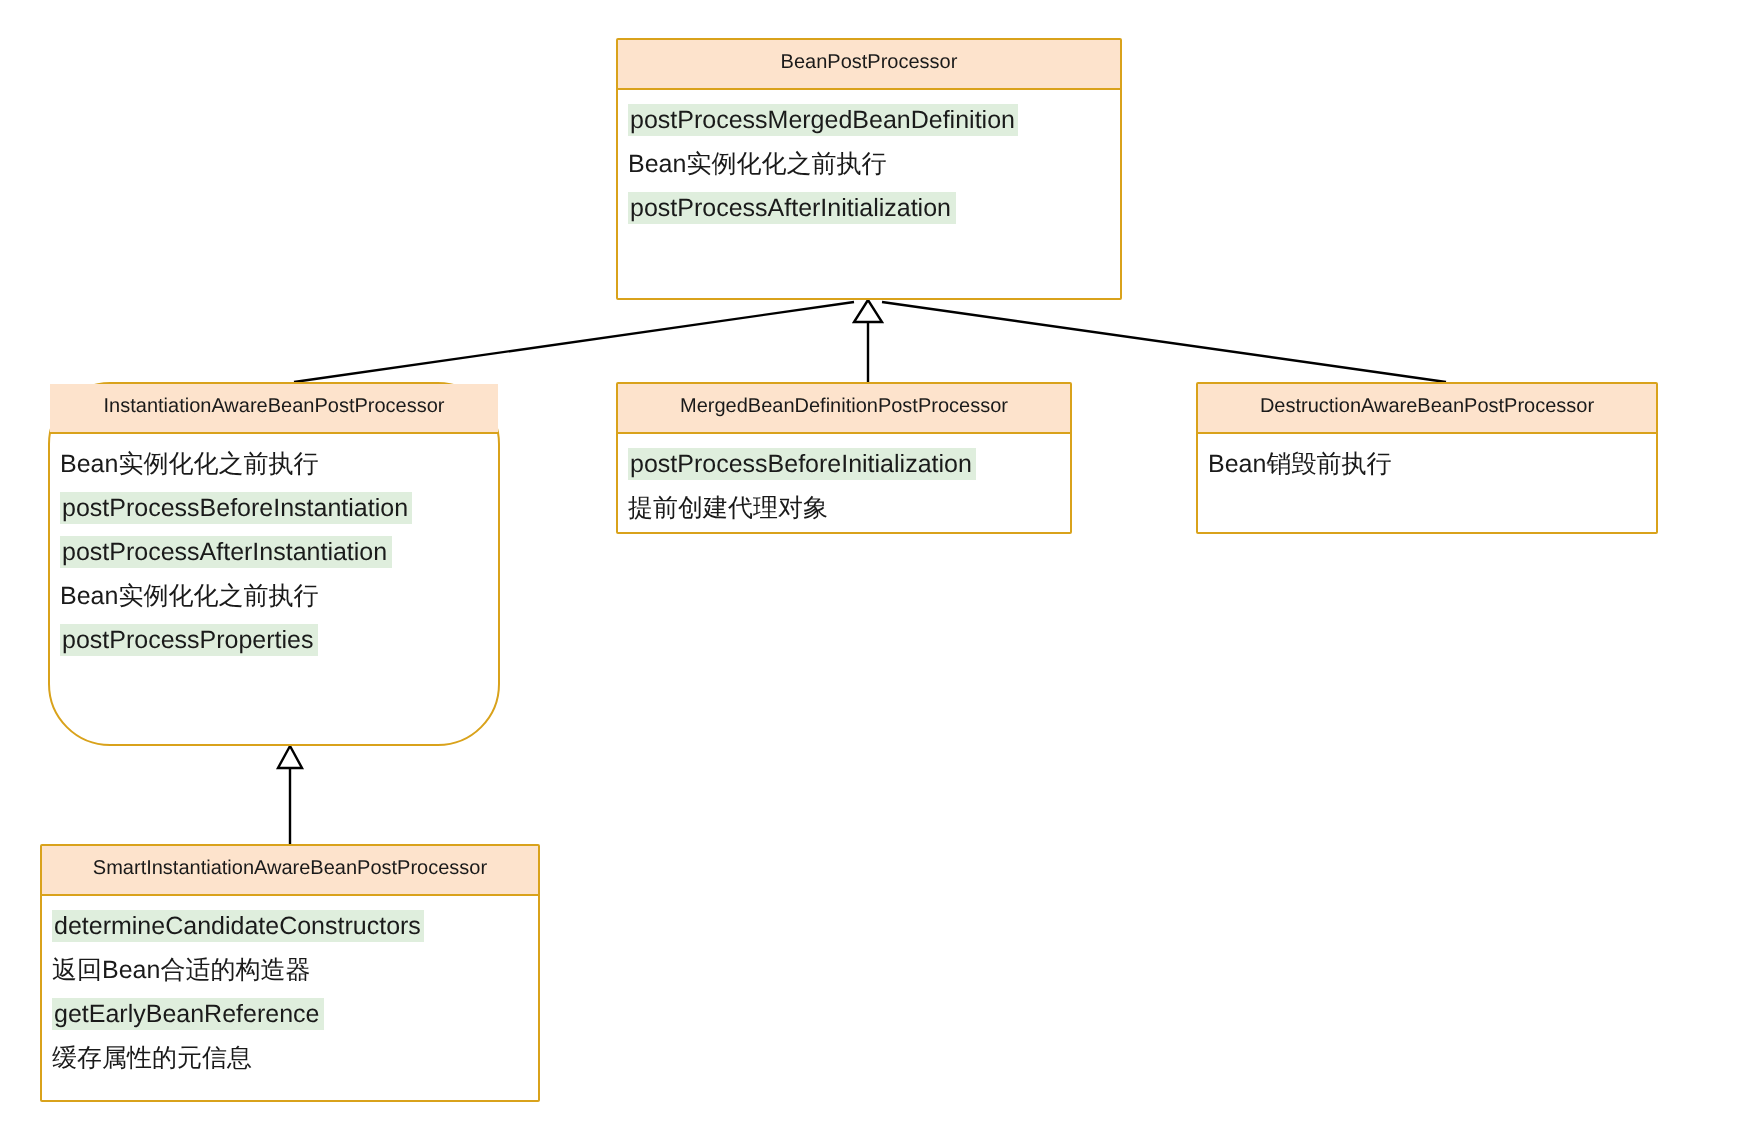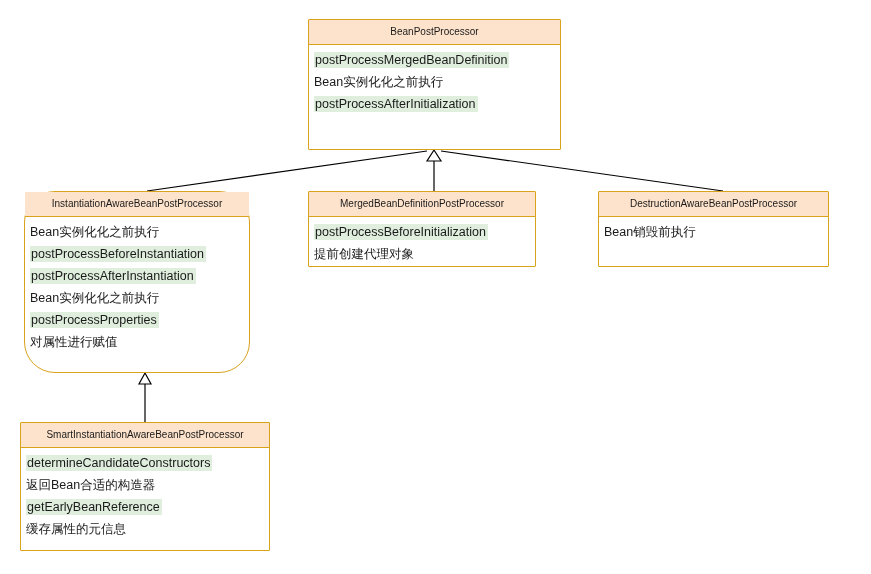--- a/index.html
+++ b/index.html
@@ -80,21 +80,20 @@
   </div>
 
   <div class="uml-box" id="box-iabpp">
     <div class="uml-header">InstantiationAwareBeanPostProcessor</div>
     <div class="uml-body">
       <div class="row desc"><span class="txt">Bean实例化化之前执行</span></div>
       <div class="row method"><span class="txt">postProcessBeforeInstantiation</span></div>
       <div class="row method"><span class="txt">postProcessAfterInstantiation</span></div>
       <div class="row desc"><span class="txt">Bean实例化化之前执行</span></div>
       <div class="row method"><span class="txt">postProcessProperties</span></div>
-      <div class="row desc"><span class="txt">对属性进行赋值</span></div>
     </div>
   </div>
 
   <div class="uml-box" id="box-mbdpp">
     <div class="uml-header">MergedBeanDefinitionPostProcessor</div>
     <div class="uml-body">
       <div class="row method"><span class="txt">postProcessBeforeInitialization</span></div>
       <div class="row desc"><span class="txt">提前创建代理对象</span></div>
     </div>
   </div>

